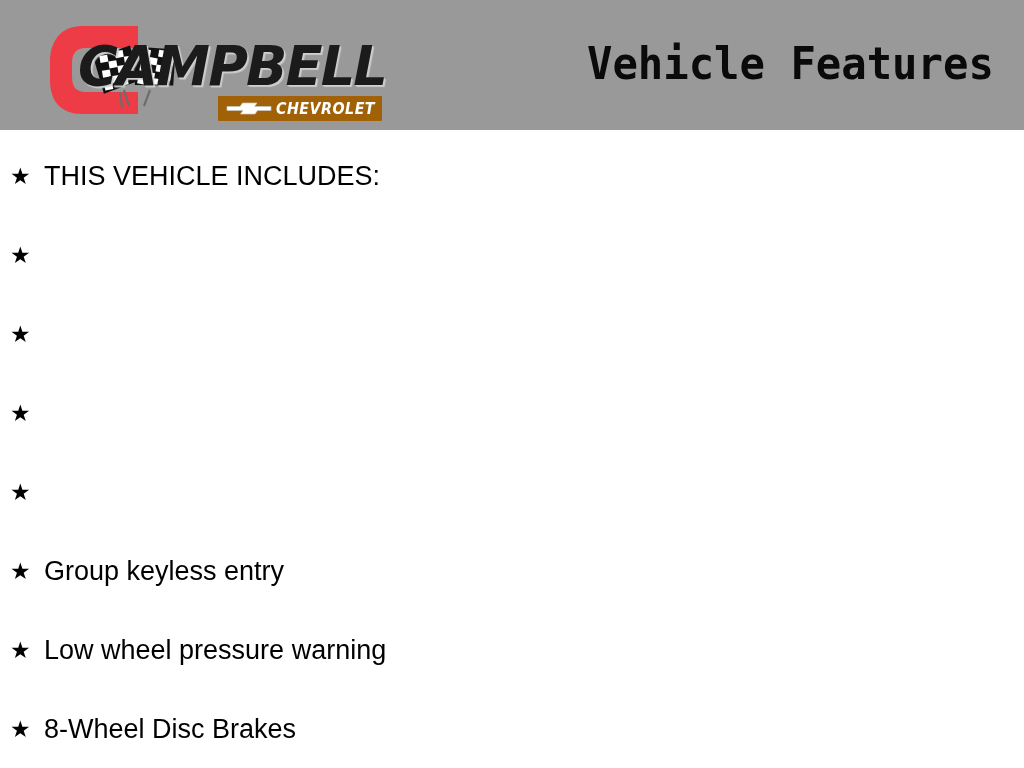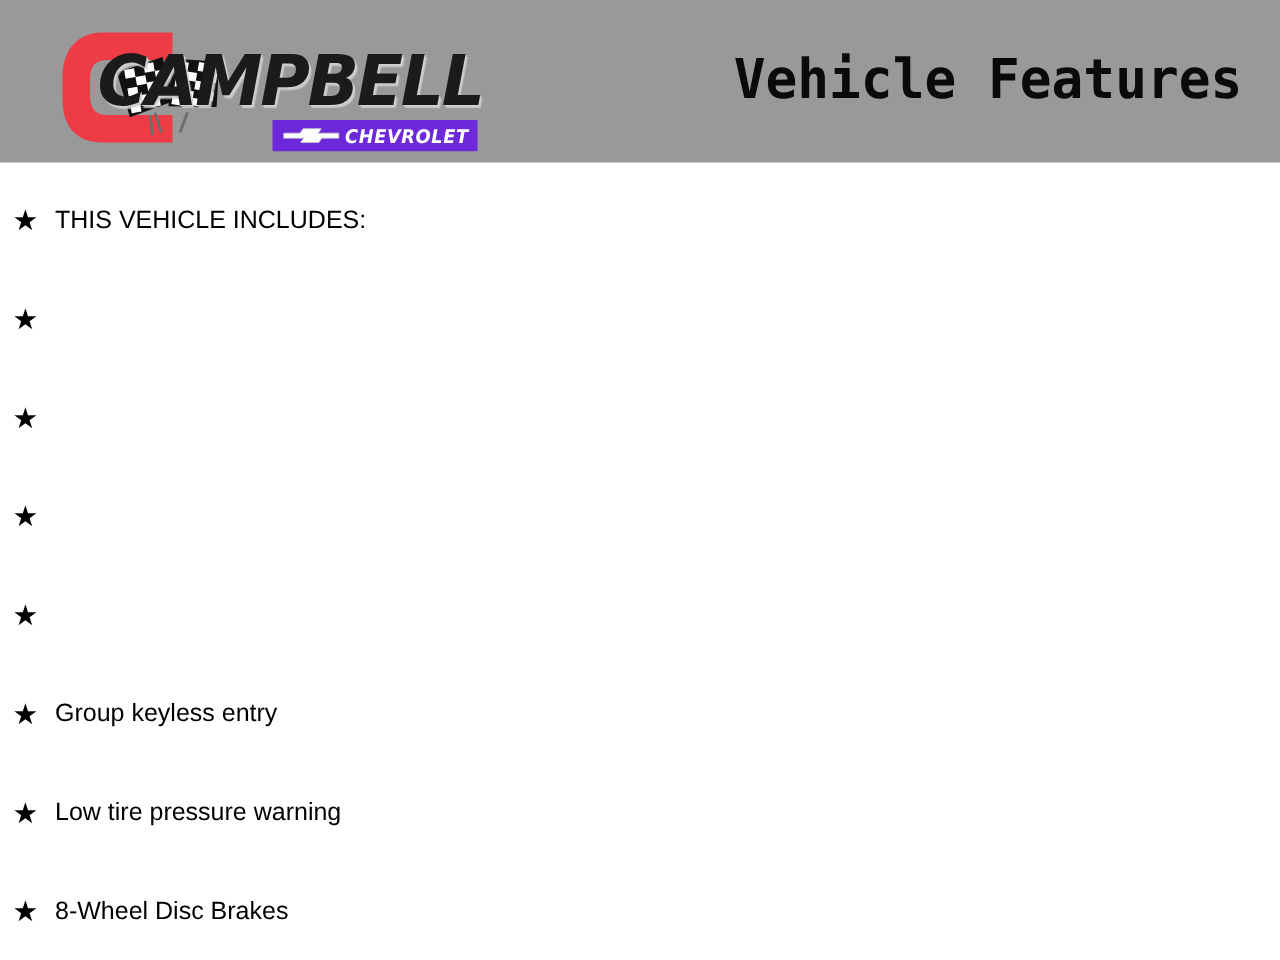--- a/index.html
+++ b/index.html
@@ -75,21 +75,21 @@
     transform: scaleX(0.97);
     transform-origin: left center;
   }
 
   .logo-banner {
     position: absolute;
     left: 182px;
     top: 88px;
     width: 164px;
     height: 25px;
-    background: #6d28d9;
+    background: #a16207;
     border-radius: 1px;
   }
 
   .logo-bowtie {
     position: absolute;
     left: 8px;
     top: 5px;
     width: 46px;
     height: 15px;
   }
@@ -152,21 +152,21 @@
     font-size: 23px;
     line-height: 26px;
     color: #000000;
     width: 24px;
     flex: 0 0 24px;
     text-align: left;
   }
 
   .feature-label {
     font-family: "Liberation Sans", sans-serif;
-    font-size: 20px;
+    font-size: 27px;
     line-height: 32px;
     color: #000000;
     margin-left: 10px;
   }
 
   .feature-row.first .feature-label {
     margin-left: 10px;
   }
 </style>
 </head>
@@ -252,21 +252,21 @@
       </li>
       <li class="feature-row" style="top: 342px;">
         <span class="feature-star">★</span>
       </li>
       <li class="feature-row" style="top: 421px;">
         <span class="feature-star">★</span>
         <span class="feature-label">Group keyless entry</span>
       </li>
       <li class="feature-row" style="top: 500px;">
         <span class="feature-star">★</span>
-        <span class="feature-label">Low tire pressure warning</span>
+        <span class="feature-label">Low wheel pressure warning</span>
       </li>
       <li class="feature-row" style="top: 579px;">
         <span class="feature-star">★</span>
         <span class="feature-label">8-Wheel Disc Brakes</span>
       </li>
     </ul>
 
 </div>
 
 </body></html>

